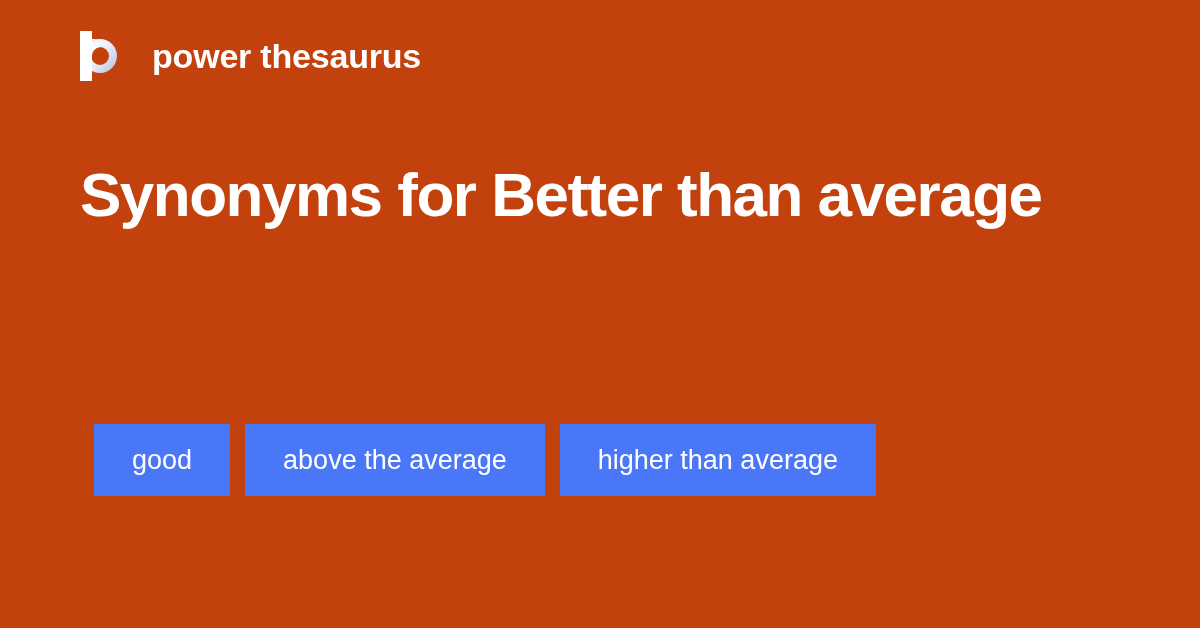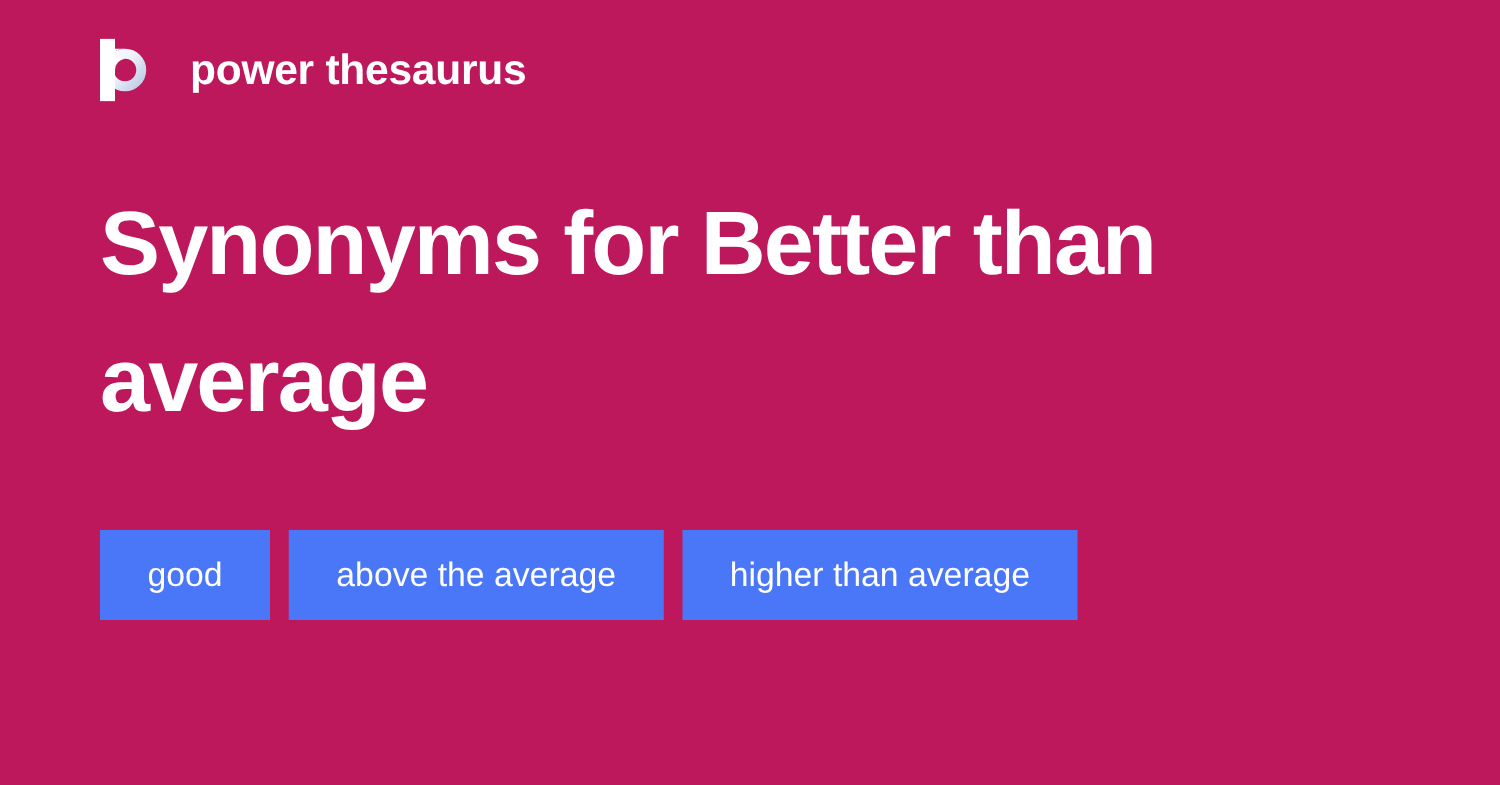--- a/index.html
+++ b/index.html
@@ -12,21 +12,21 @@
     overflow: hidden;
     background: #3366f5;
     font-family: "Liberation Sans", sans-serif;
     -webkit-font-smoothing: antialiased;
   }
 
   .page {
     position: relative;
     width: 1200px;
     height: 628px;
-    background: #be185d;
+    background: #c2410c;
     box-sizing: border-box;
   }
 
   
   .brand {
     position: absolute;
     left: 80px;
     top: 28px;
     display: flex;
     align-items: center;
@@ -52,31 +52,31 @@
   }
 
   
   .headline {
     position: absolute;
     left: 80px;
     top: 140px;
     width: 1010px;
     color: #ffffff;
     font-family: "Liberation Sans", sans-serif;
-    font-size: 72px;
+    font-size: 62px;
     font-weight: 700;
     line-height: 110px;
     letter-spacing: -1.5px;
     margin: 0;
   }
 
   
   .chips {
     position: absolute;
-    left: 80px;
+    left: 94px;
     top: 424px;
     width: 1040px;
     display: flex;
     flex-wrap: wrap;
     gap: 24px 15px;
   }
 
   .chip {
     height: 72px;
     box-sizing: border-box;

